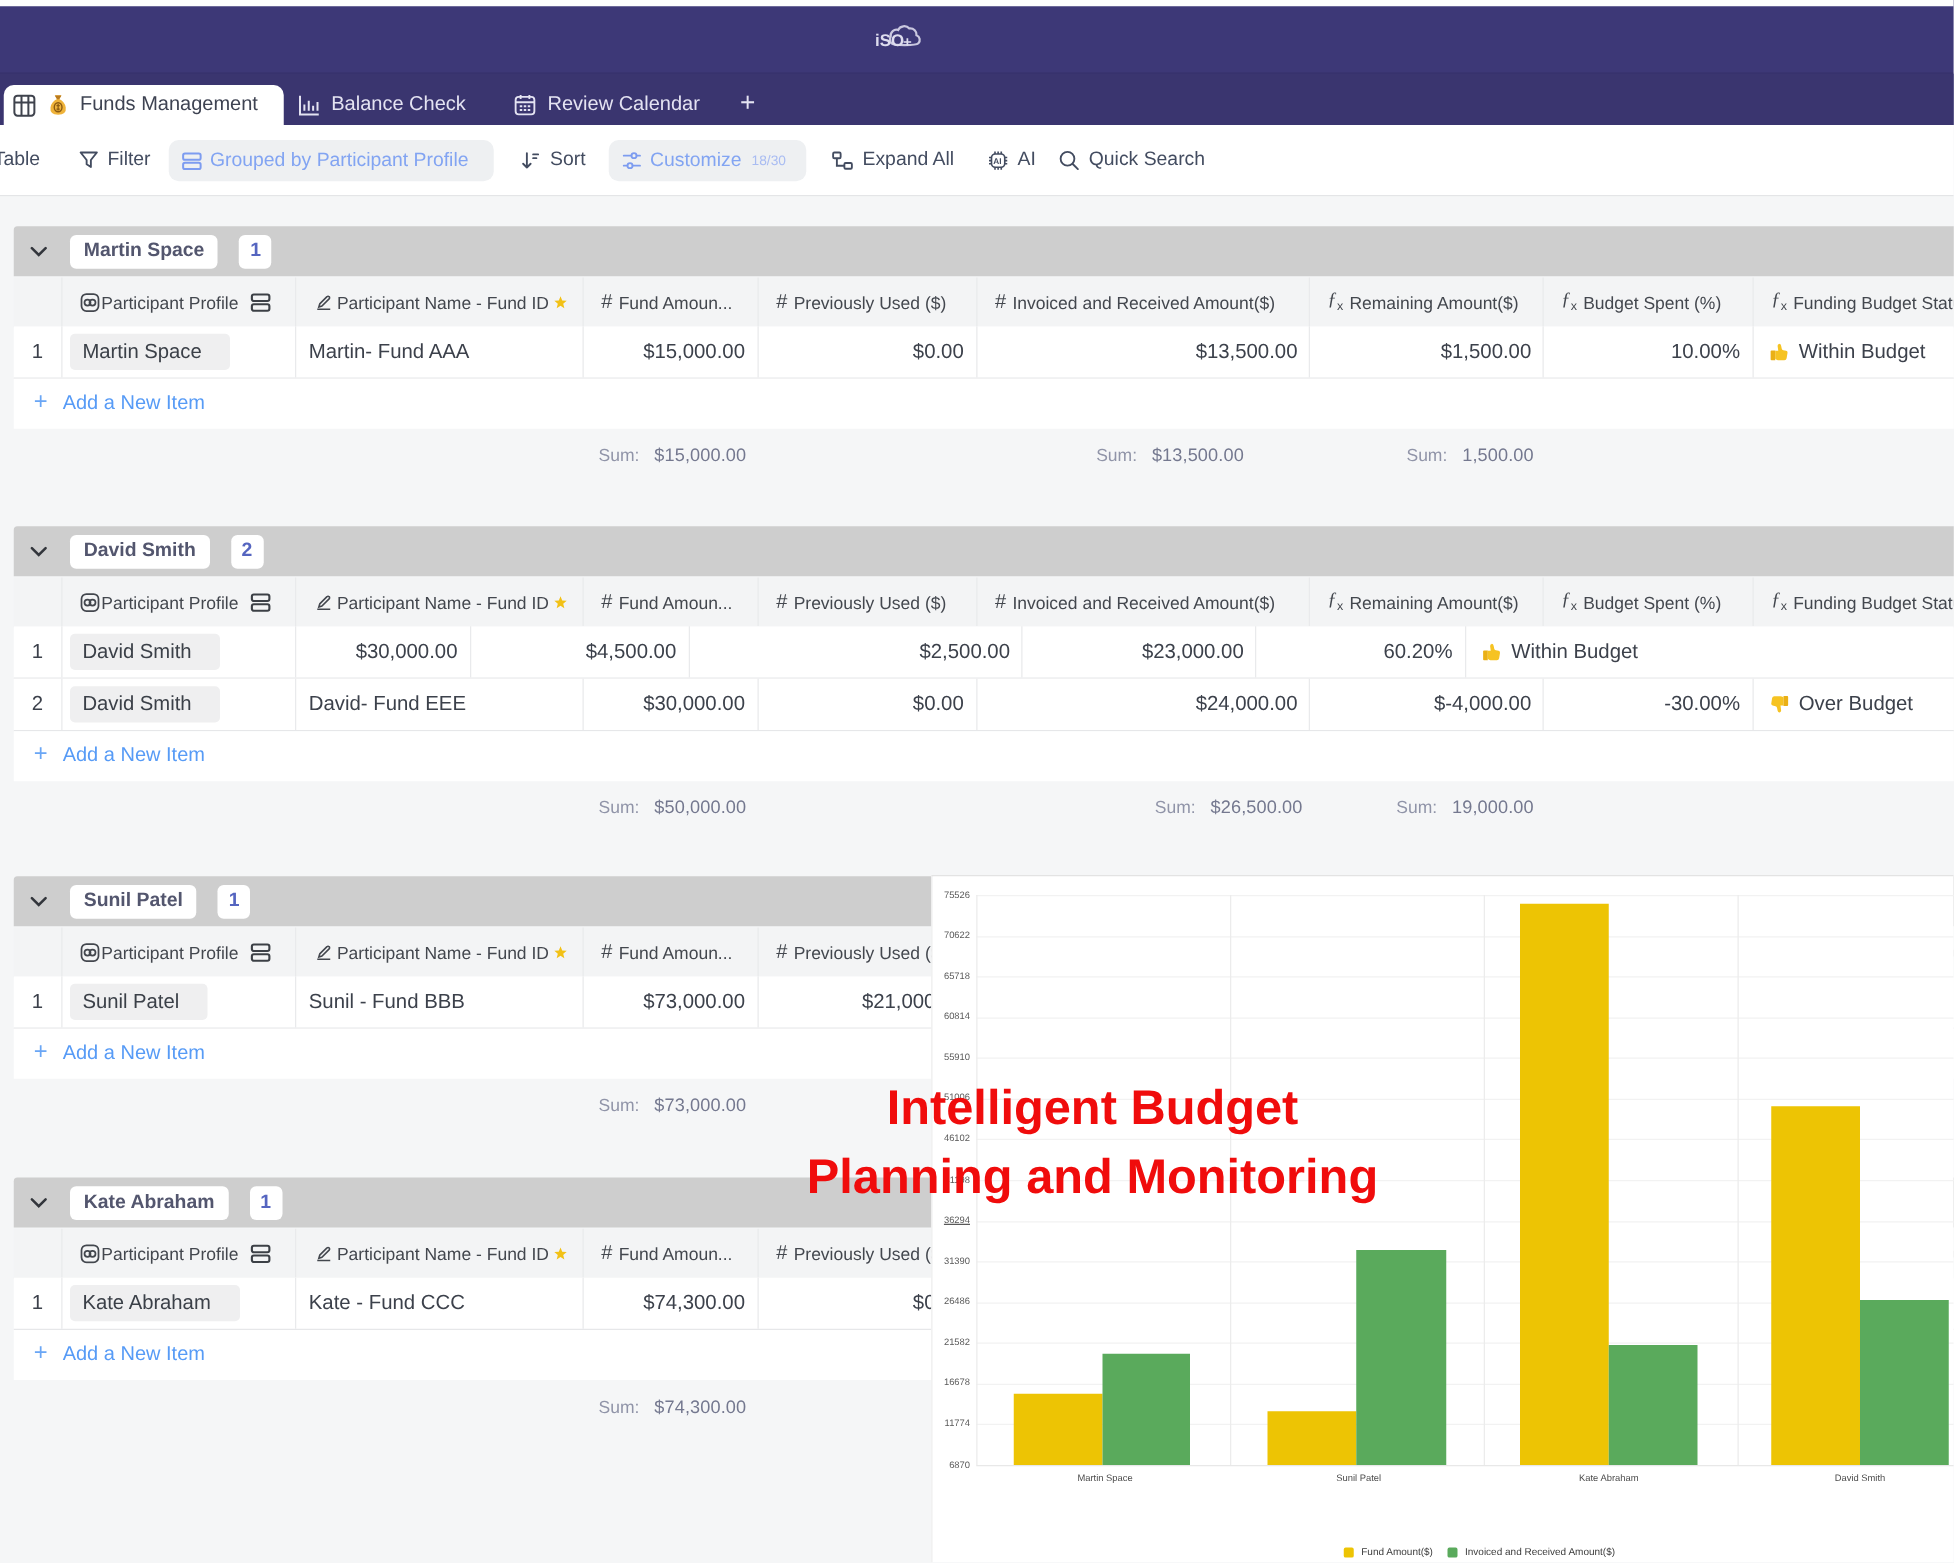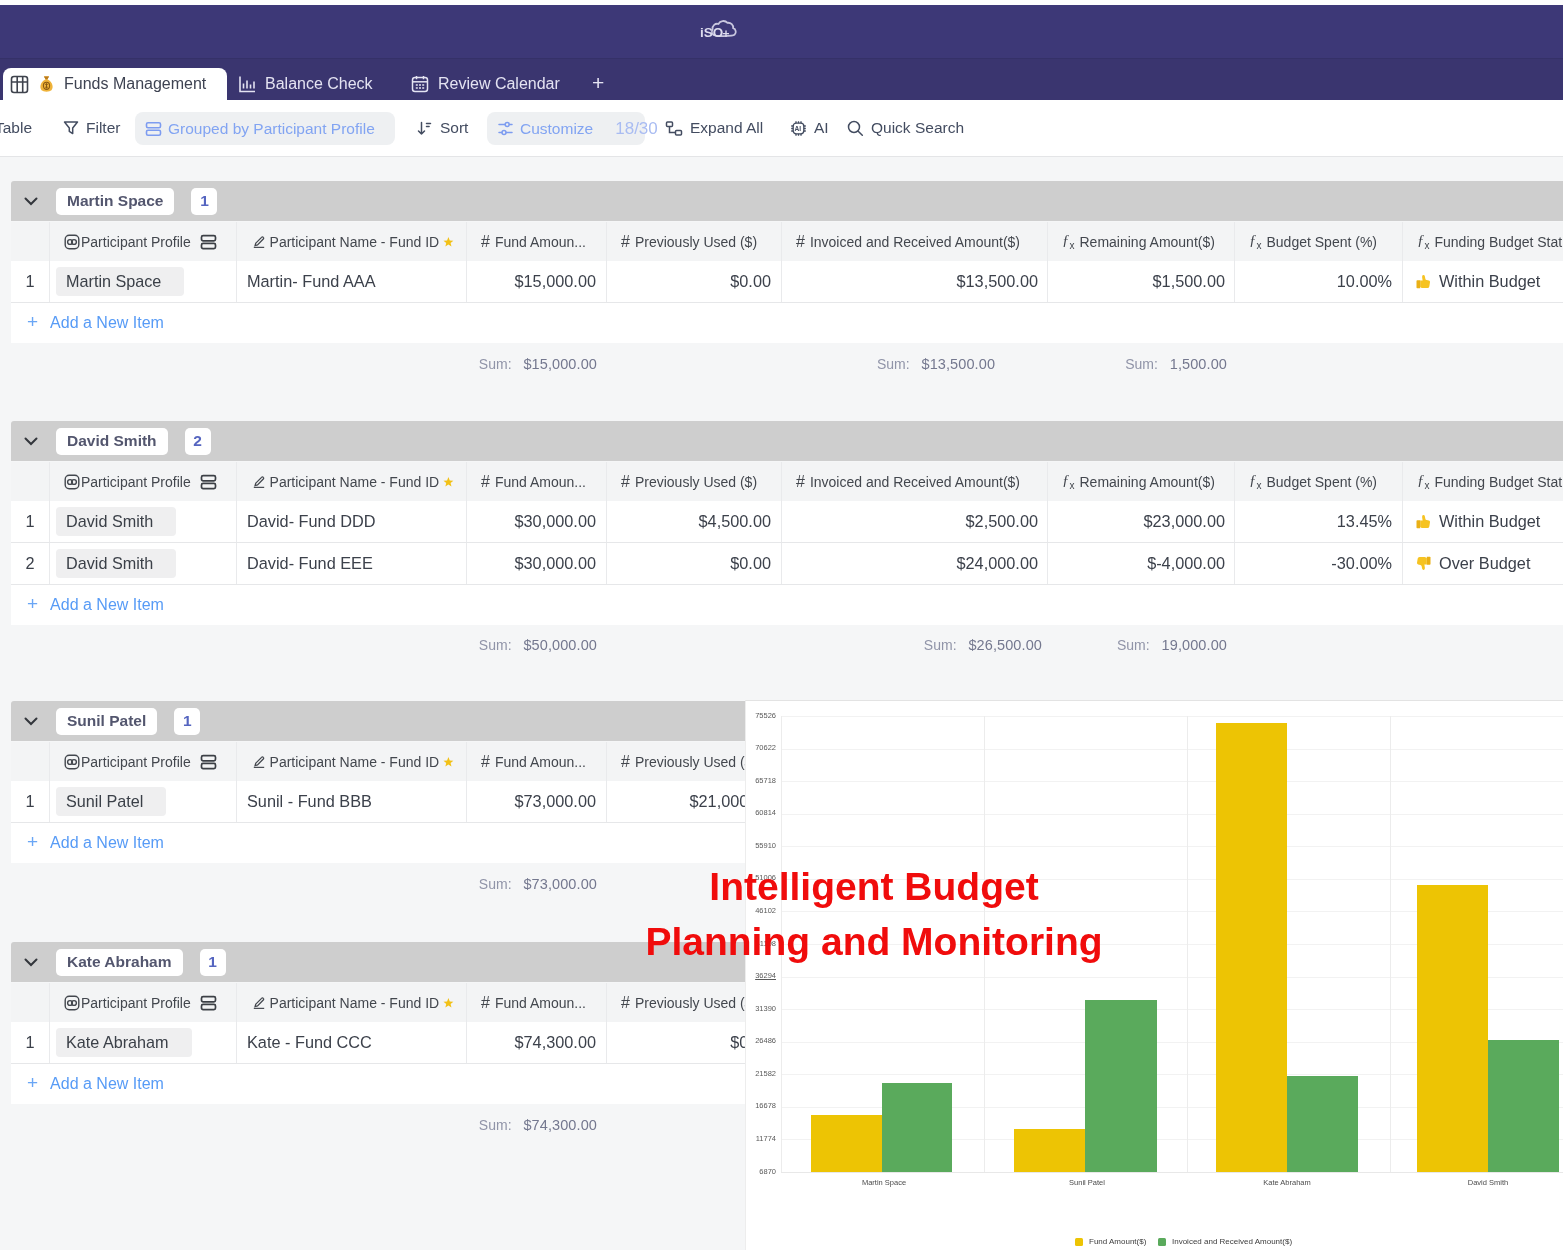--- a/index.html
+++ b/index.html
@@ -143,21 +143,21 @@
     Sort
   </div>
   <div class="pill" style="left:487px; width:158px;">
     <svg class="ic" width="17" height="17" viewBox="0 0 17 17">
         <g fill="none" stroke="#7d9cf0" stroke-width="1.5" stroke-linecap="round">
           <path d="M2 4.5 h6 M12.4 4.5 h2.6 M2 12.5 h2.8 M9.2 12.5 h5.8"></path>
           <circle cx="10.2" cy="4.5" r="2"></circle>
           <circle cx="7" cy="12.5" r="2"></circle>
         </g>
       </svg>
-    Customize <span style="color:#a9bcf2; font-size:17px; margin-left:16px;">18/30</span>
+    Customize <span style="color:#a9bcf2; font-size:11px; margin-left:2px;">18/30</span>
   </div>
   <div class="titem" style="left:665px;">
     <svg class="ic" width="18" height="17" viewBox="0 0 18 17">
         <g fill="none" stroke="#434c60" stroke-width="1.5">
           <rect x="1.5" y="2" width="6" height="4.6" rx="1"></rect>
           <rect x="10.5" y="10.4" width="6" height="4.6" rx="1"></rect>
           <path d="M4.5 6.6 v6 h6"></path>
         </g>
       </svg>
     Expand All
@@ -335,26 +335,25 @@
     <div class="cell c8">
           <span class="fx">ƒ<sub>x</sub></span>
           <span>Funding Budget Status</span>
         </div>
   </div>
   <div class="abs trow drow" style="top:80px;">
     <div class="cell c0">1</div>
     <div class="cell c1">
           <span class="tag">David Smith</span>
         </div>
-    <div class="cell c2">David- Fund DDD</div>
     <div class="cell c3">$30,000.00</div>
     <div class="cell c4">$4,500.00</div>
     <div class="cell c5">$2,500.00</div>
     <div class="cell c6">$23,000.00</div>
-    <div class="cell c7">13.45%</div>
+    <div class="cell c7">60.20%</div>
     <div class="cell c8"><svg class="ic" style="margin-right:7px;" width="17" height="17" viewBox="0 0 17 17">
             <path d="M5.2 7.6 L7.6 7.6 L7.1 3.9 Q7 2.3 8.3 2.1 Q9.6 2 9.9 3.5 L10.4 5.9 Q10.6 6.9 11.6 7.1 L13.9 7.6 Q15.2 7.9 15 9.3 L14.3 13.6 Q14 15.1 12.5 15.1 L7.4 15.1 Q6.6 15.1 6 14.6 L5.2 14 Z" fill="#f6c322"></path>
             <path d="M2.2 7.3 h3 v7.9 h-3 Q1.5 15.2 1.5 14.4 L1.5 8.1 Q1.5 7.3 2.2 7.3 Z" fill="#eab015"></path>
           </svg>Within Budget</div>
   </div>
   <div class="abs trow drow" style="top:122px;">
     <div class="cell c0">2</div>
     <div class="cell c1">
           <span class="tag">David Smith</span>
         </div>

